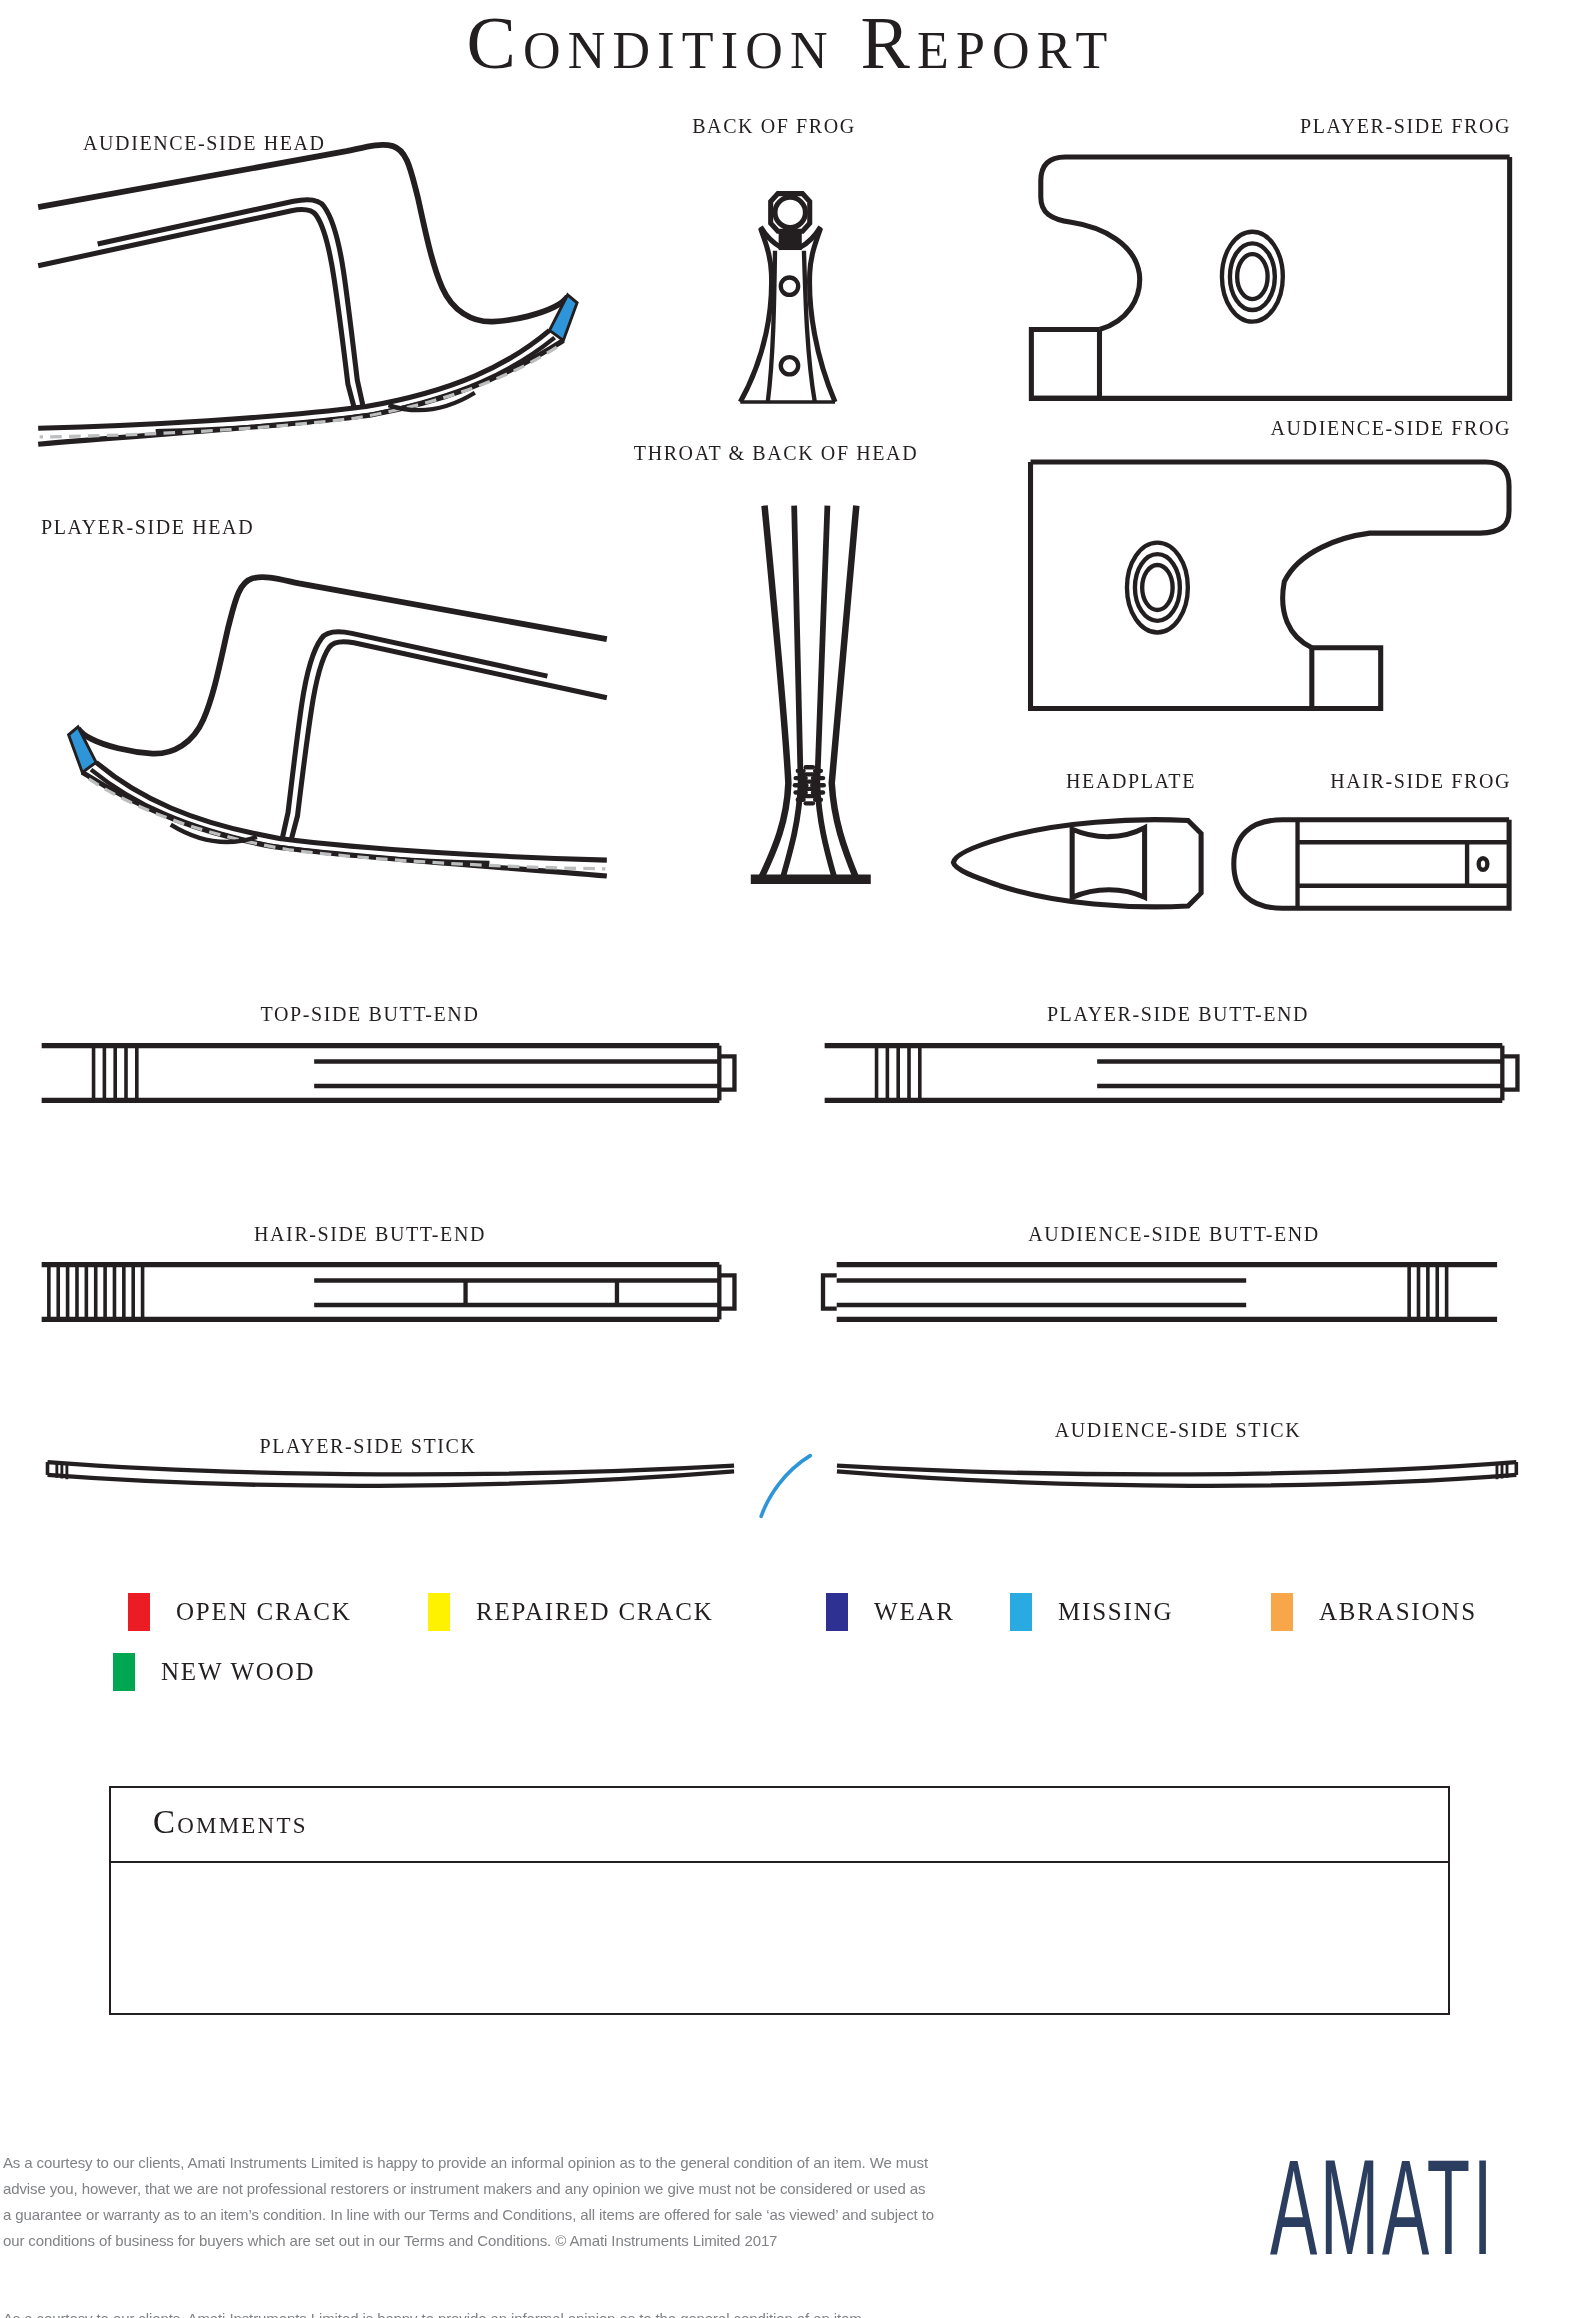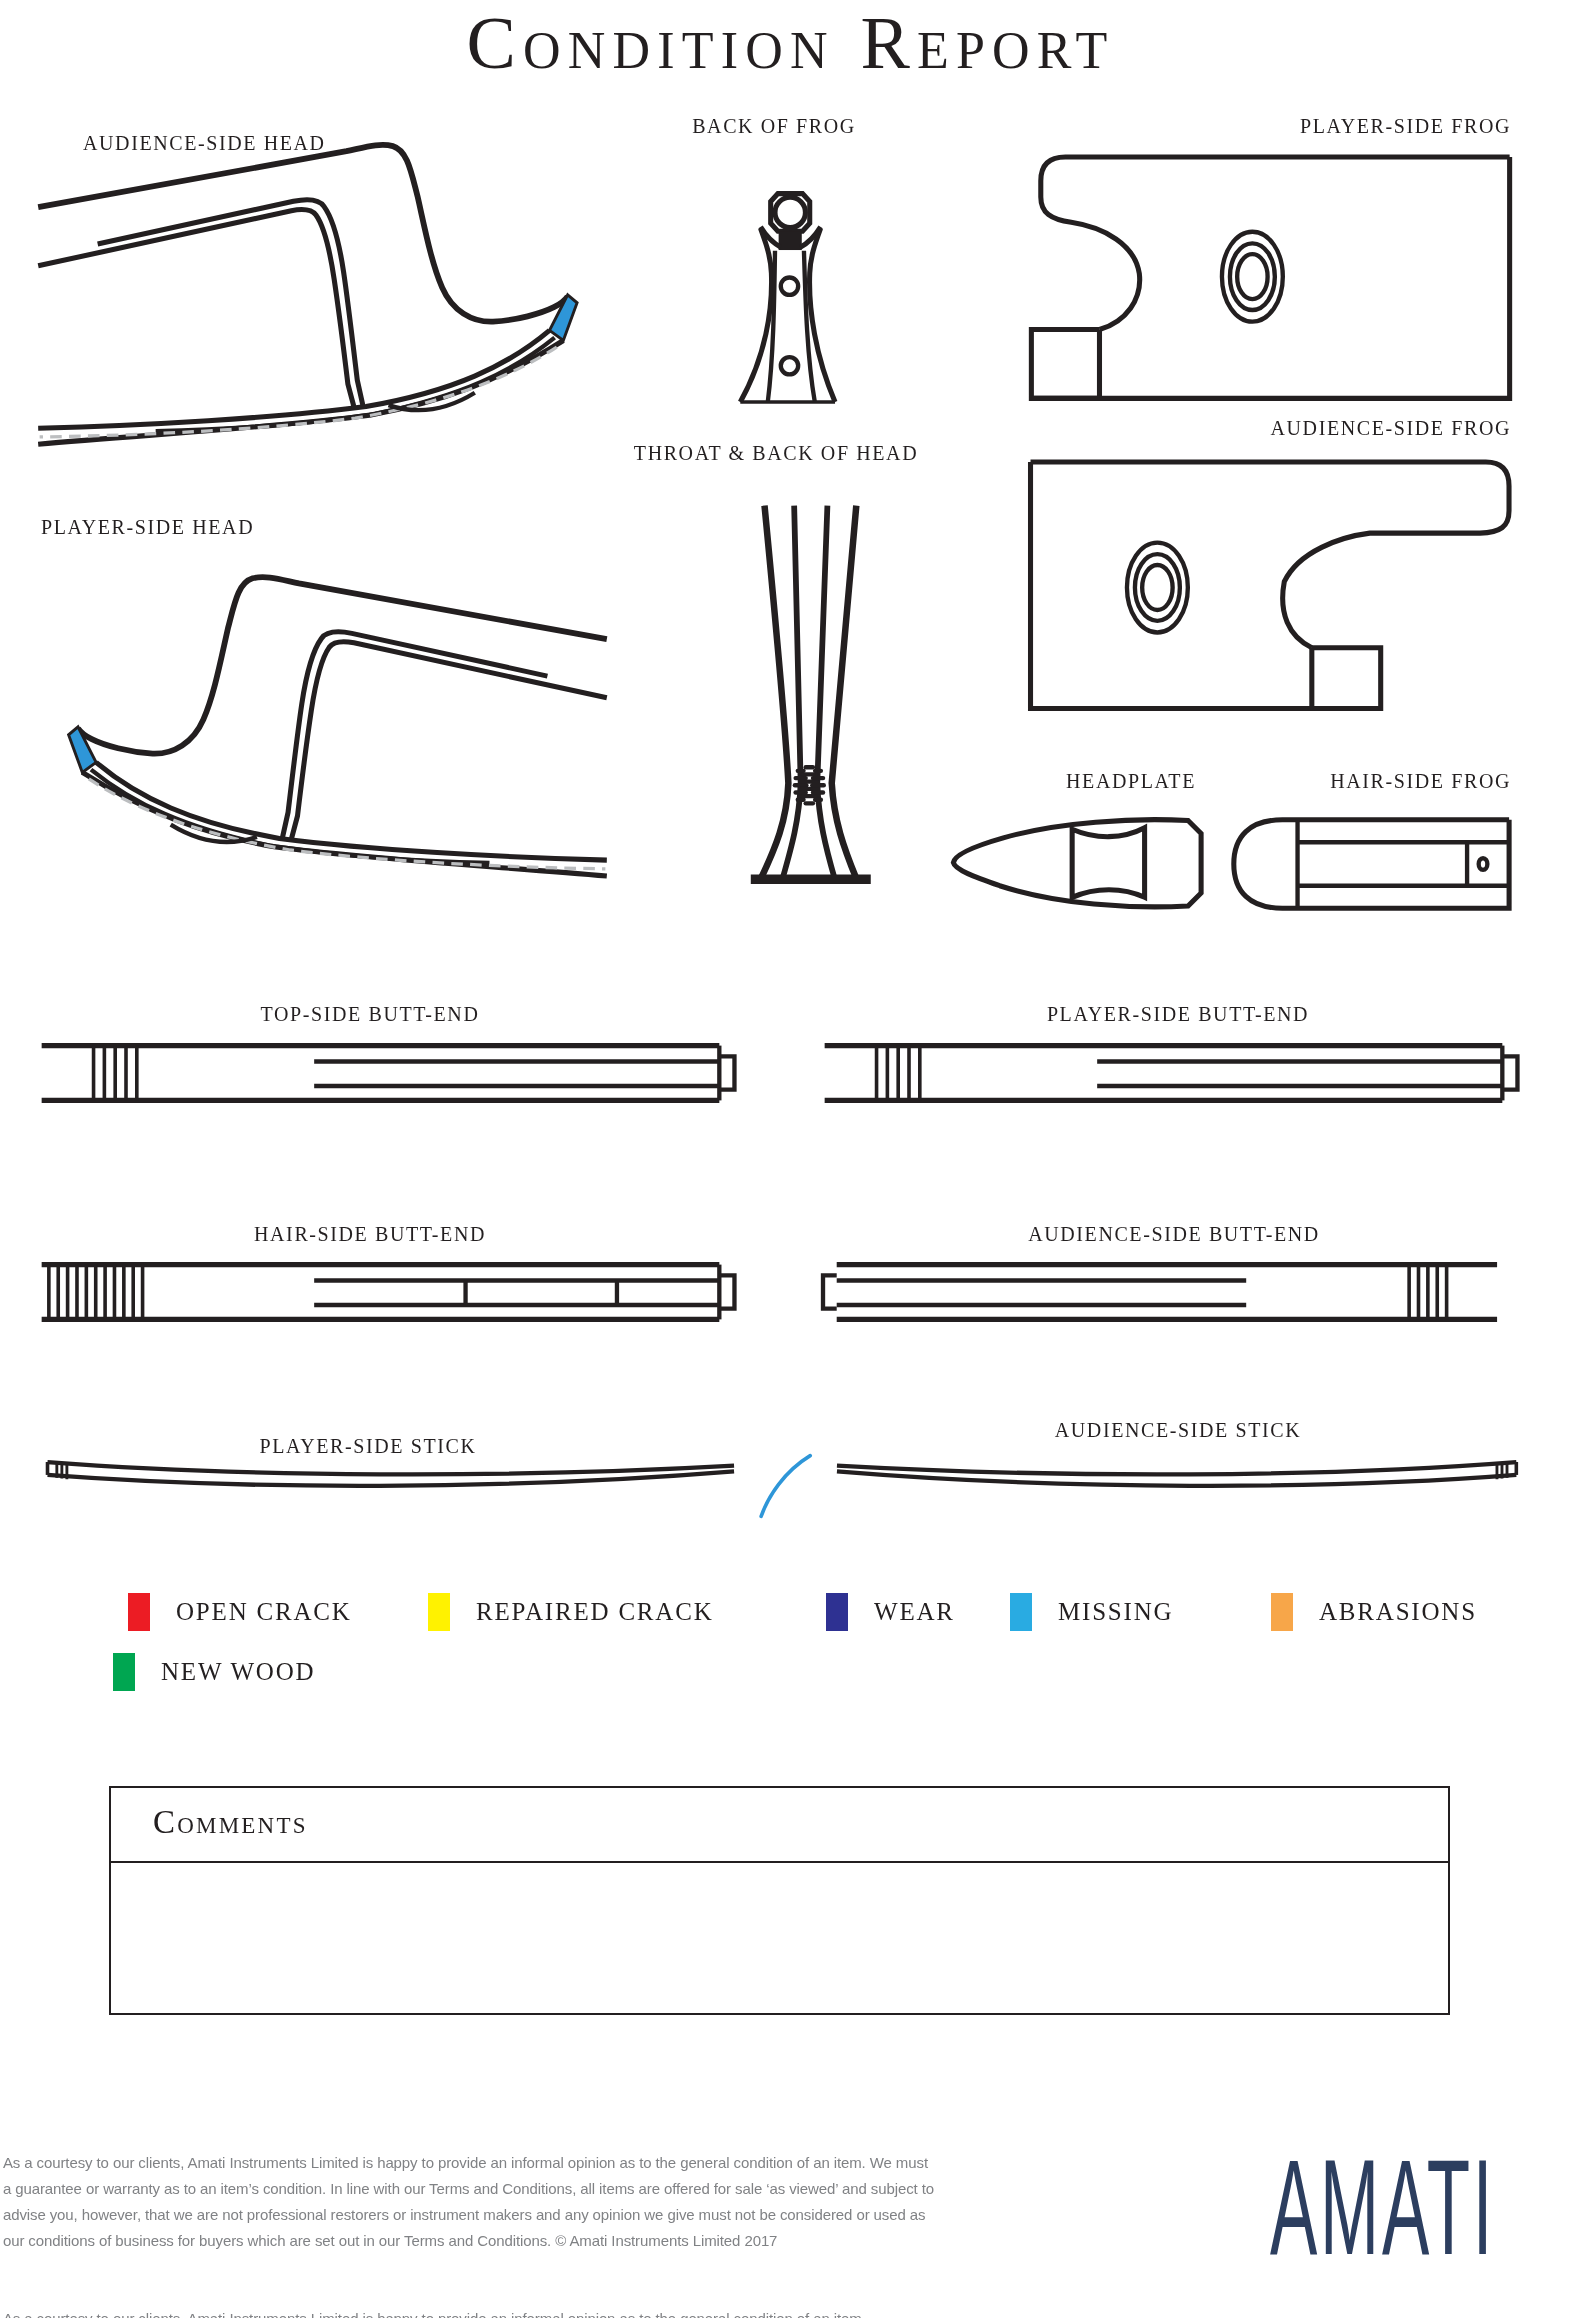--- a/index.html
+++ b/index.html
@@ -264,22 +264,22 @@
     <div class="legend-label">NEW WOOD</div>
   </div>
 
   <div class="abs" id="comments-box">
     <div id="comments-title">Comments</div>
     <div id="comments-divider"></div>
   </div>
 
   <div class="abs" id="footer">
     <div class="footer-line">As a courtesy to our clients, Amati Instruments Limited is happy to provide an informal opinion as to the general condition of an item. We must</div>
+    <div class="footer-line">advise you, however, that we are not professional restorers or instrument makers and any opinion we give must not be considered or used as</div>
     <div class="footer-line">a guarantee or warranty as to an item’s condition. In line with our Terms and Conditions, all items are offered for sale ‘as viewed’ and subject to</div>
-    <div class="footer-line">advise you, however, that we are not professional restorers or instrument makers and any opinion we give must not be considered or used as</div>
     <div class="footer-line">our conditions of business for buyers which are set out in our Terms and Conditions. © Amati Instruments Limited 2017</div>
   </div>
   <div class="abs footer-line" id="clipped-line">As a courtesy to our clients, Amati Instruments Limited is happy to provide an informal opinion as to the general condition of an item.</div>
 
   <div class="abs" id="amati-logo" style="color: rgb(44, 62, 95);">AMATI</div>
 
 </div>
 
 
 </body></html>

